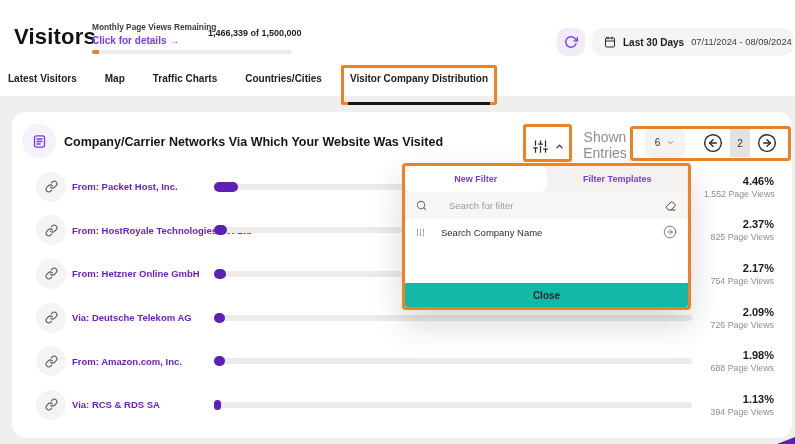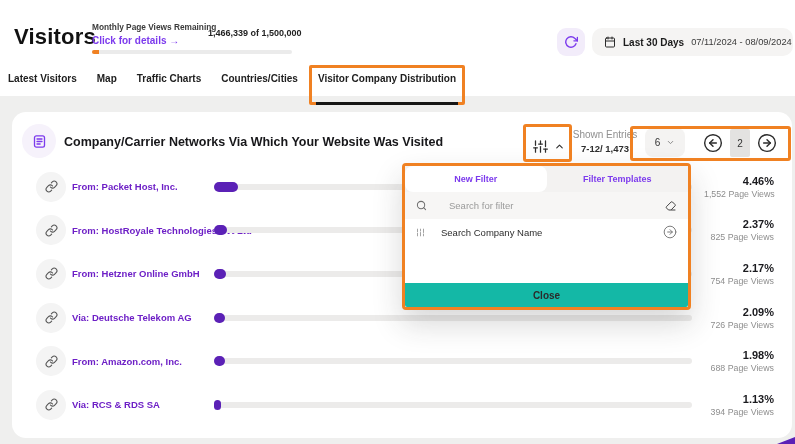--- a/index.html
+++ b/index.html
@@ -43,21 +43,21 @@
     position:absolute; left:592px; top:28px; width:201px; height:28px;
     background:#f5f4f3; border-radius:10px;
     display:flex; align-items:center; padding:0 8px 0 12px; gap:7px; cursor:pointer;
   }
   .date-preset { font-size:10px; font-weight:700; color:#1c1c1c; white-space:nowrap; }
   .date-range { font-size:9.3px; color:#3b3b3b; white-space:nowrap; }
 
   
   .tabs {
     position:absolute; left:0; top:62px; right:0; height:34px;
-    display:flex; gap:20px; padding:11px 0 0 8px; background:#fff;
+    display:flex; gap:28px; padding:11px 0 0 8px; background:#fff;
   }
   .tab {
     font-size:10px; font-weight:600; color:#202020;
     white-space:nowrap; cursor:pointer; position:relative;
   }
   .tab.active::after {
     content:""; position:absolute; left:-2px; right:-2px; top:calc(100% + 6px);
     height:2.5px; background:#161616;
   }
   .tab-annotation {
@@ -82,21 +82,21 @@
   .filter-btn {
     position:absolute; left:517px; top:21px; width:40px; height:26px;
     display:flex; align-items:center; justify-content:center; gap:6px;
     cursor:pointer; color:#2e2e2e;
   }
   .filter-annotation {
     position:absolute; left:511px; top:12px; width:49px; height:38px;
     border:3px solid #f08122; border-radius:3px; pointer-events:none; z-index:6;
   }
   .shown-entries { position:absolute; left:560px; top:17px; width:66px; text-align:center; }
-  .shown-entries-label { font-size:10px; color:#8f8f8f; }
+  .shown-entries-label { font-size:14px; color:#8f8f8f; }
   .shown-entries-value { font-size:9.5px; color:#2f2f2f; font-weight:600; margin-top:3px; }
   .size-select {
     position:absolute; left:633px; top:16px; width:40px; height:29px;
     background:#f4f3f2; border-radius:8px;
     display:flex; align-items:center; justify-content:center; gap:6px;
     font-size:10px; color:#333; cursor:pointer;
   }
   .pager { position:absolute; left:691px; top:17px; display:flex; align-items:center; gap:7px; }
   .pager-arrow { width:20px; height:20px; color:#2c2c2c; cursor:pointer; background:transparent; }
   .page-box {

